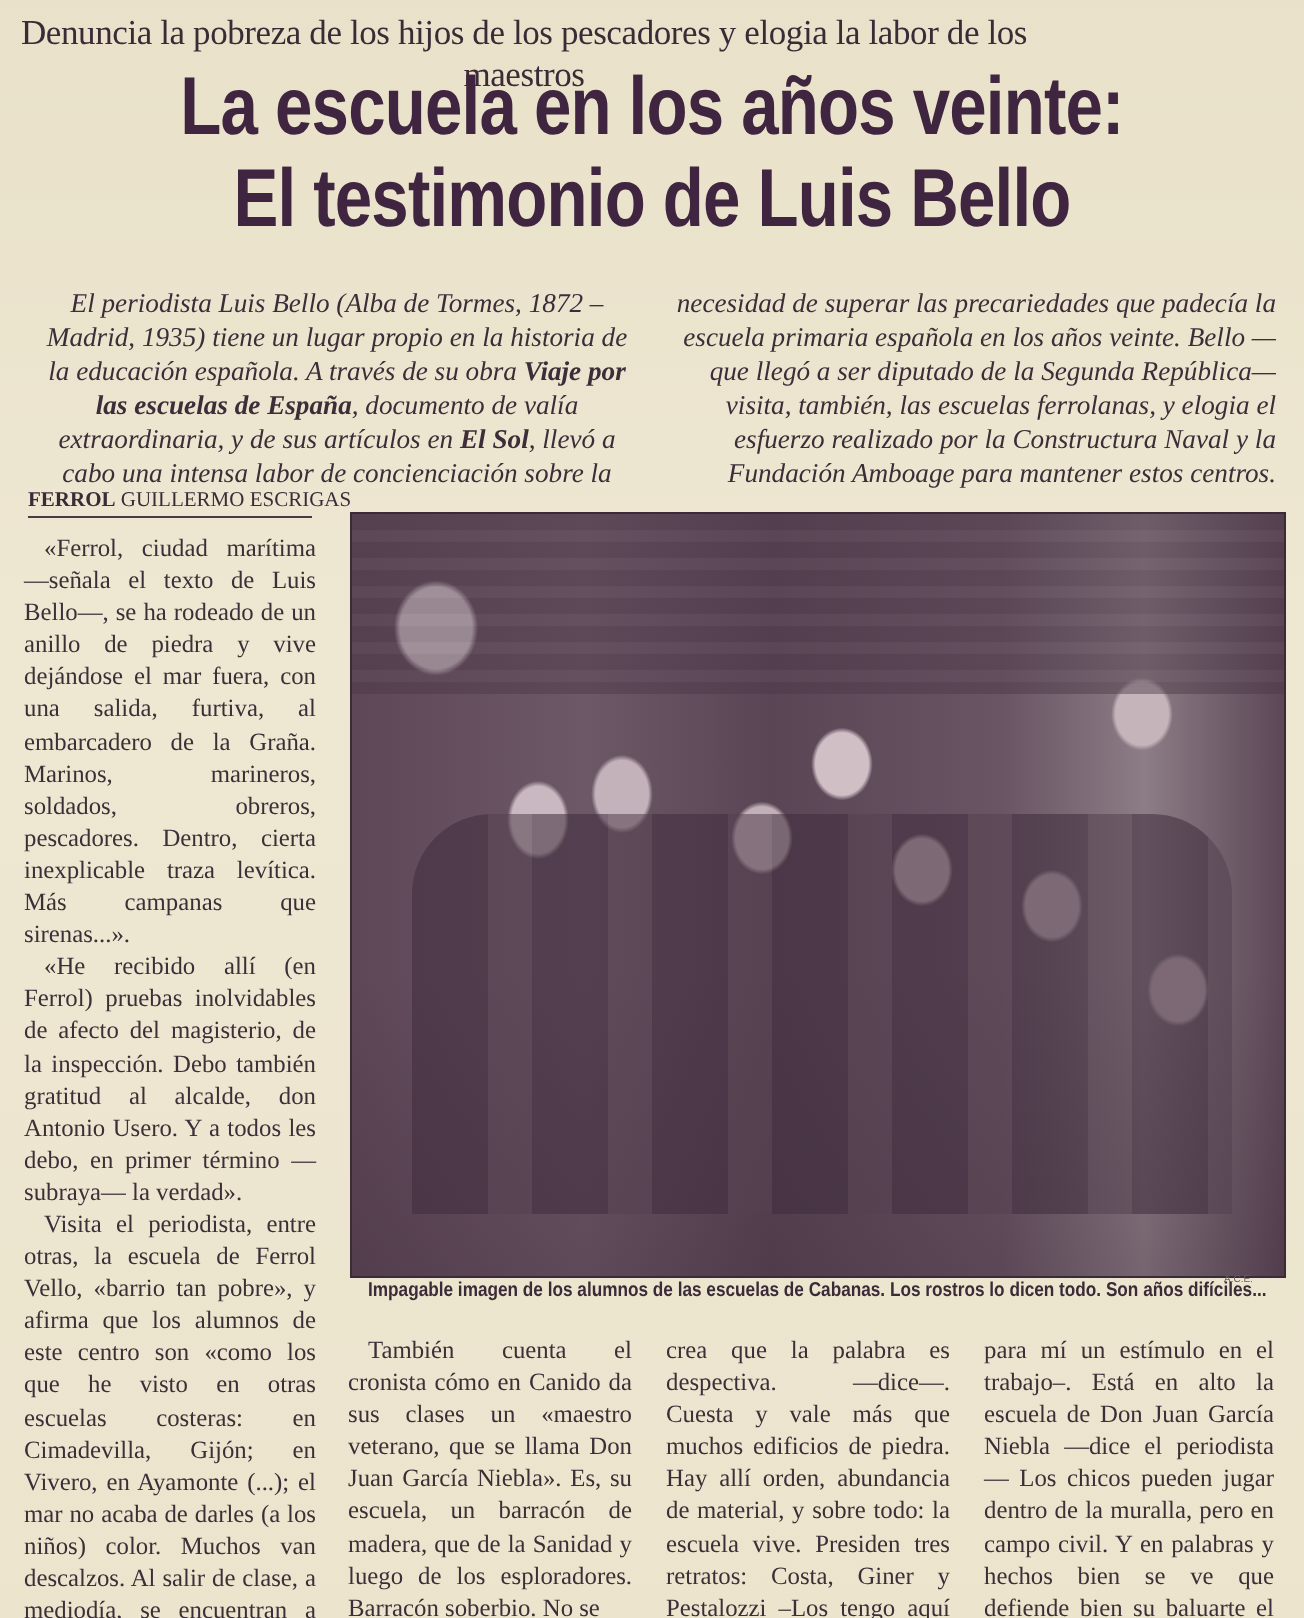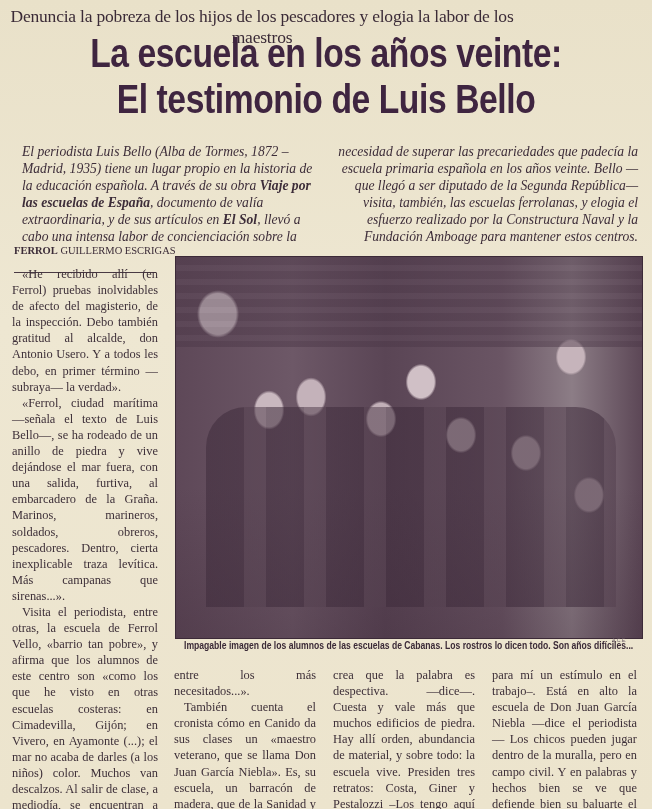--- a/index.html
+++ b/index.html
@@ -21,26 +21,26 @@
     font-family: "Liberation Sans", sans-serif; font-weight: bold;
     font-size: 41px; line-height: 46px; color: #3f2540;
     transform: scaleX(0.82); transform-origin: center top;
     letter-spacing: -0.5px;
   }
   .headline div { white-space: nowrap; }
   .lede {
     position: absolute; top: 143px; font-style: italic; font-size: 13.6px;
     line-height: 17px; color: #3d2d39;
   }
-  .lede.left { left: 22px; width: 293px; text-align: left; }
+  .lede.left { left: 22px; width: 293px; text-align: center; }
   .lede.right { left: 338px; width: 300px; text-align: right; }
   .lede b { font-weight: bold; }
   .byline {
     position: absolute; top: 245px; left: 14px; width: 142px;
-    font-size: 10.5px; border-bottom: 1px solid #4a3a44; padding-bottom: 16px;
+    font-size: 10.5px; border-bottom: 1px solid #4a3a44; padding-bottom: 2px;
     color: #3b2b37; white-space: nowrap;
   }
   .byline .place { font-weight: bold; }
   .col {
     position: absolute; font-size: 12.4px; line-height: 16.1px; color: #3d2f38;
     text-align: justify;
   }
   .col p { margin: 0; text-indent: 10px; }
   .col p.noindent { text-indent: 0; }
   .col1 { left: 12px; top: 266px; width: 146px; }
@@ -100,34 +100,33 @@
   <div class="lede left"><span>El periodista Luis Bello (Alba de Tormes, 1872 – Madrid, 1935) tiene un lugar propio en la historia de la educación española. A través de su obra </span><b>Viaje por las escuelas de España</b><span>, documento de valía extraordinaria, y de sus artículos en </span><b>El Sol</b><span>, llevó a cabo una intensa labor de concienciación sobre la</span></div>
 
   <div class="lede right">necesidad de superar las precariedades que padecía la escuela primaria española en los años veinte. Bello —que llegó a ser diputado de la Segunda República— visita, también, las escuelas ferrolanas, y elogia el esfuerzo realizado por la Constructura Naval y la Fundación Amboage para mantener estos centros.</div>
 
   <div class="byline">
     <span class="place">FERROL</span>
     <span>GUILLERMO ESCRIGAS</span>
   </div>
 
   <div class="col col1">
+    <p>«Ferrol, ciudad marítima —señala el texto de Luis Bello—, se ha rodeado de un anillo de piedra y vive dejándose el mar fuera, con una salida, furtiva, al embarcadero de la Graña. Marinos, marineros, soldados, obreros, pescadores. Dentro, cierta inexplicable traza levítica. Más campanas que sirenas...».</p>
     <p>«He recibido allí (en Ferrol) pruebas inolvidables de afecto del magisterio, de la inspección. Debo también gratitud al alcalde, don Antonio Usero. Y a todos les debo, en primer término —subraya— la verdad».</p>
-    <p>«Ferrol, ciudad marítima —señala el texto de Luis Bello—, se ha rodeado de un anillo de piedra y vive dejándose el mar fuera, con una salida, furtiva, al embarcadero de la Graña. Marinos, marineros, soldados, obreros, pescadores. Dentro, cierta inexplicable traza levítica. Más campanas que sirenas...».</p>
     <p>Visita el periodista, entre otras, la escuela de Ferrol Vello, «barrio tan pobre», y afirma que los alumnos de este centro son «como los que he visto en otras escuelas costeras: en Cimadevilla, Gijón; en Vivero, en Ayamonte (...); el mar no acaba de darles (a los niños) color. Muchos van descalzos. Al salir de clase, a mediodía, se encuentran a veces con que en su casa no hay nadie. Los hombres están en el mar. Las mujeres descargando carbón. Ahora hay una cantina escolar (...), y esta escuela ha conseguido el gran triunfo de enviar catorce niños, elegidos</p>
   </div>
 
   <div class="photo">
     <div class="wall"></div>
     <div class="kids"></div>
   </div>
   <div class="credit">A.C.E.</div>
   <div class="caption">Impagable imagen de los alumnos de las escuelas de Cabanas. Los rostros lo dicen todo. Son años difíciles...</div>
 
   <div class="col col2">
-    <p class="noindent">entre los más necesitados...».</p>
     <p>También cuenta el cronista cómo en Canido da sus clases un «maestro veterano, que se llama Don Juan García Niebla». Es, su escuela, un barracón de madera, que de la Sanidad y luego de los esploradores. Barracón soberbio. No se</p>
   </div>
 
   <div class="col col3">
     <p class="noindent">crea que la palabra es despectiva. —dice—. Cuesta y vale más que muchos edificios de piedra. Hay allí orden, abundancia de material, y sobre todo: la escuela vive. Presiden tres retratos: Costa, Giner y Pestalozzi –Los tengo aquí porque los reverencio, y son</p>
   </div>
 
   <div class="col col4">
     <p class="noindent">para mí un estímulo en el trabajo–. Está en alto la escuela de Don Juan García Niebla —dice el periodista— Los chicos pueden jugar dentro de la muralla, pero en campo civil. Y en palabras y hechos bien se ve que defiende bien su baluarte el maestro de Canido».</p>
   </div>

